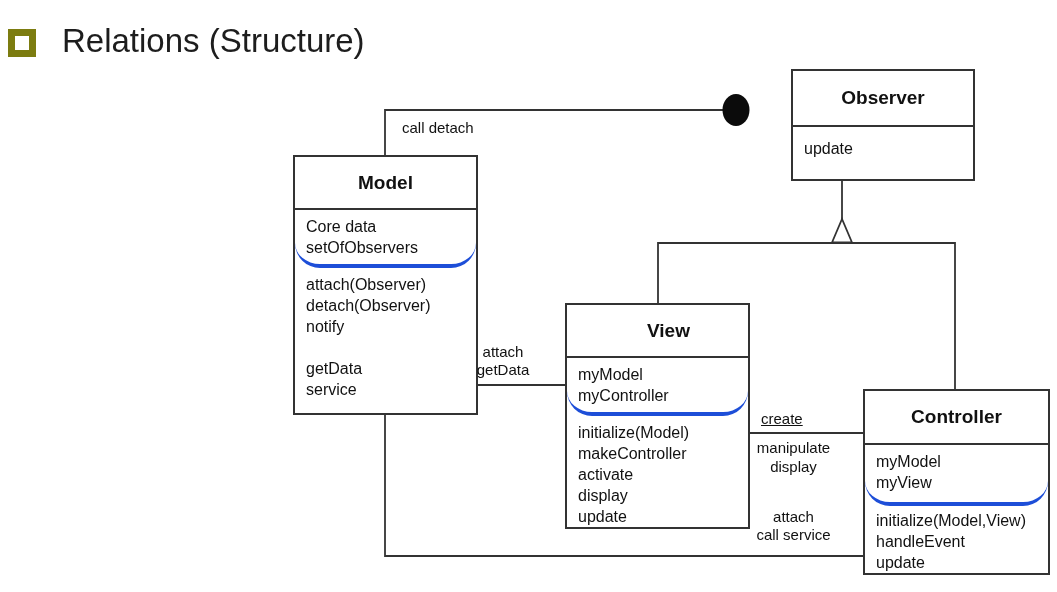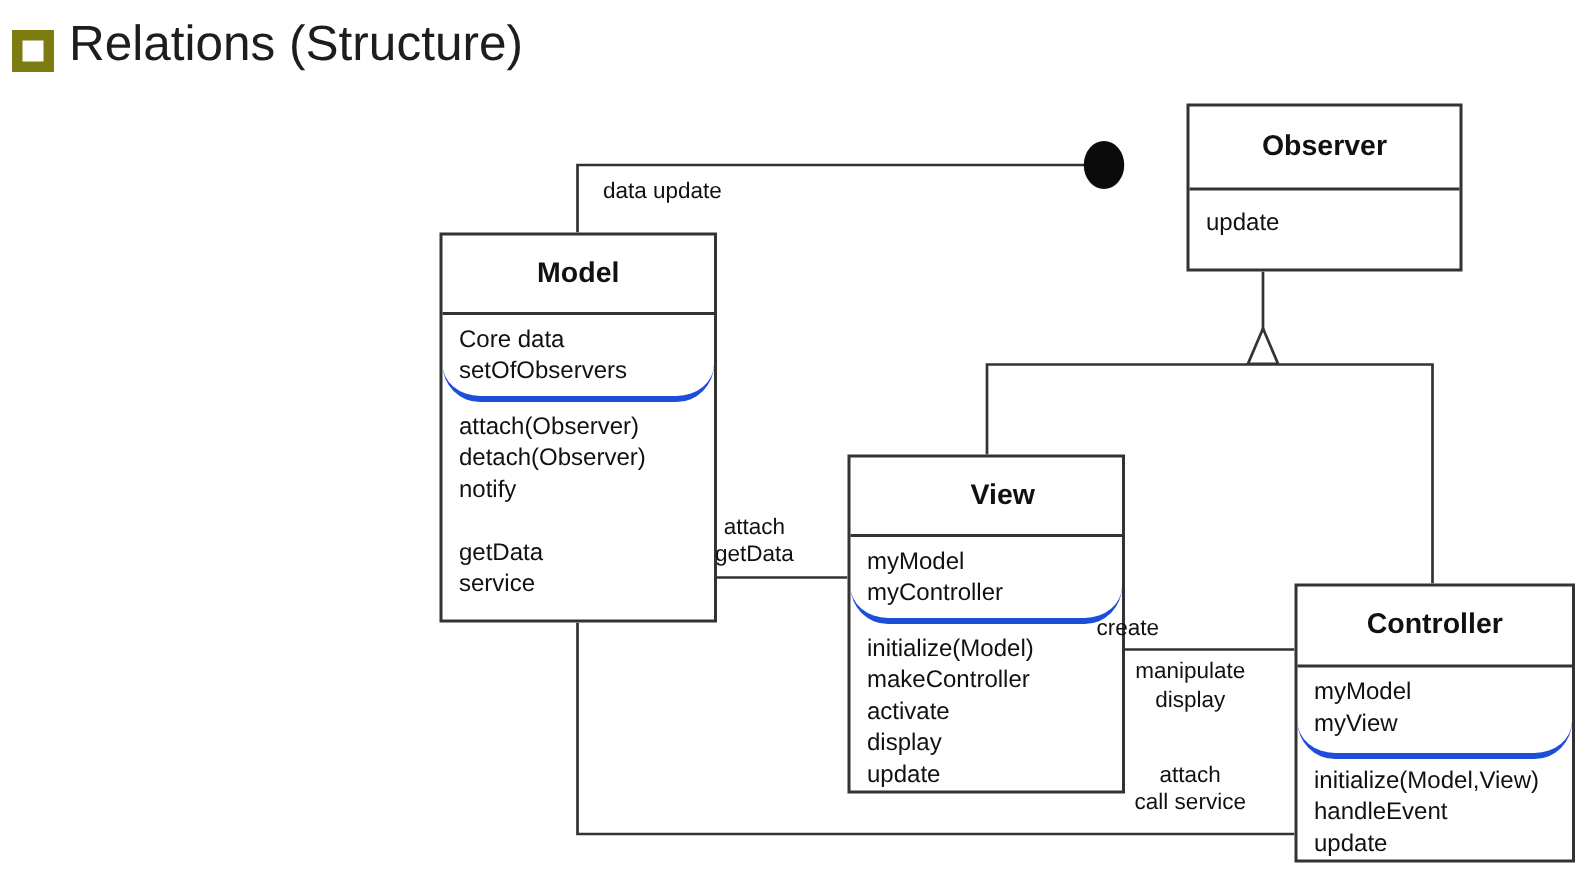--- a/index.html
+++ b/index.html
@@ -5,21 +5,21 @@
   html,body{margin:0;padding:0;background:#fff;}
   .slide{
     position:relative;
     width:1057px;height:592px;
     background:#ffffff;
     font-family:"Liberation Sans","DejaVu Sans",sans-serif;
     color:#1a1a1a;
     overflow:hidden;
   }
   
-  .hdr{position:absolute;left:8px;top:10px;display:flex;align-items:flex-end;gap:10px;}
+  .hdr{position:absolute;left:8px;top:22px;display:flex;align-items:center;gap:26px;}
   .bullet{
     width:28px;height:28px;box-sizing:border-box;
     border:7px solid #7c7c10;background:#fff;
     margin-top:4px;flex:0 0 auto;
   }
   .hdr h1{
     margin:0;font-size:33px;font-weight:400;color:#1d1d1d;
     letter-spacing:0px;white-space:nowrap;
   }
   
@@ -58,21 +58,21 @@
   #cls-controller .attrs{height:61px;}
   #cls-controller .grow{padding-top:4px;line-height:21px;}
   
   .lbl{
     position:absolute;font-size:15px;line-height:18px;color:#111;
     white-space:pre-line;
   }
   .lbl.r{text-align:center;}
   #lbl-call-update{left:402px;top:119px;}
   #lbl-attach-getdata{left:450px;top:343px;width:106px;}
-  #lbl-create{left:731px;top:410px;}
+  #lbl-create{left:761px;top:410px;text-decoration:underline;}
   #lbl-manipulate-display{left:730px;top:438px;width:127px;line-height:19px;}
   #lbl-attach-callservice{left:730px;top:508px;width:127px;}
 </style>
 </head>
 <body>
 
 <div class="slide">
 
   <div class="hdr">
     <span class="bullet"></span>
@@ -127,21 +127,21 @@
 
     <div class="cls" id="cls-controller">
       <div class="cls-title">Controller</div>
       <div class="cls-sec mid attrs">myModel
 myView</div>
       <div class="cls-sec grow">initialize(Model,View)
 handleEvent
 update</div>
     </div>
 
-    <div class="lbl" id="lbl-call-update">data update</div>
+    <div class="lbl" id="lbl-call-update">call detach</div>
     <div class="lbl r" id="lbl-attach-getdata">attach
 getData</div>
     <div class="lbl" id="lbl-create">create</div>
     <div class="lbl r" id="lbl-manipulate-display">manipulate
 display</div>
     <div class="lbl r" id="lbl-attach-callservice">attach
 call service</div>
 
   </div>
 </div>

